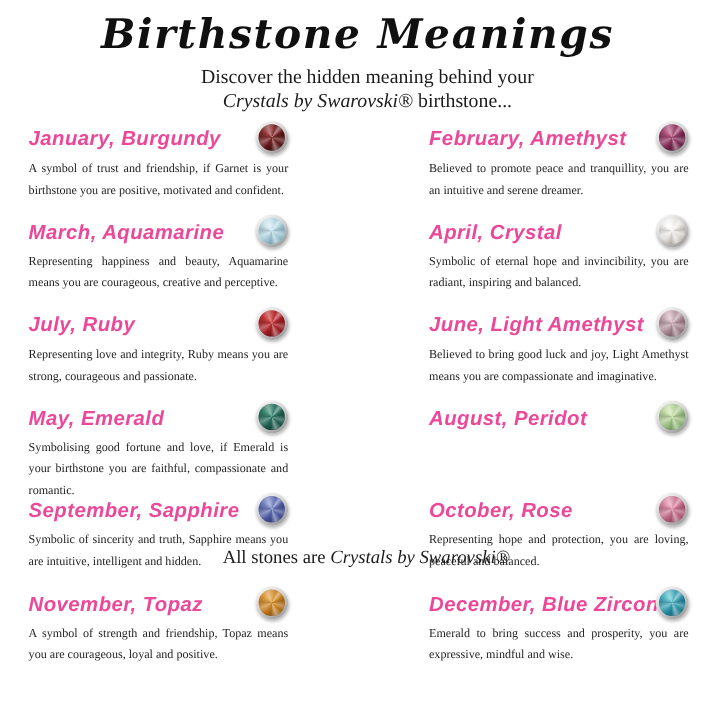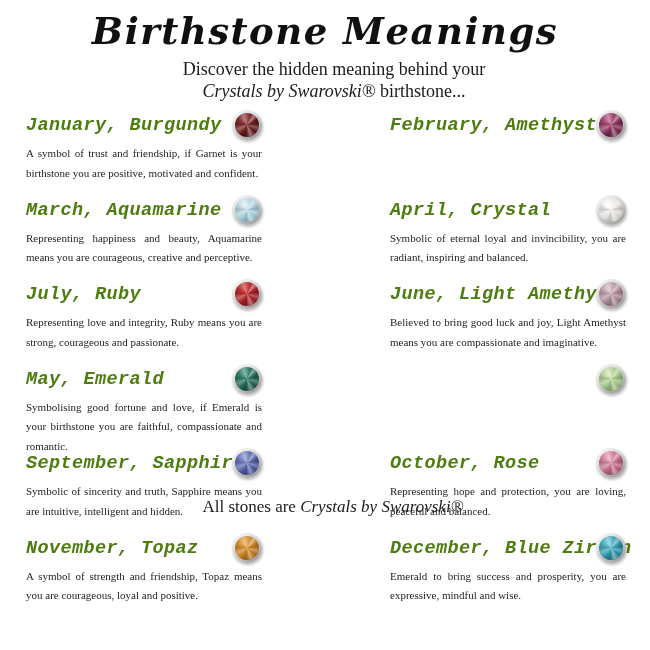--- a/index.html
+++ b/index.html
@@ -26,24 +26,24 @@
     display:grid;
     grid-template-columns:236px 236px;
     column-gap:128px;
     padding:13px 0 0 26px;
   }
   .col { display:flex; flex-direction:column; }
 
   .month { height:84.5px; position:relative; }
   .month-head { position:relative; height:25px; margin-bottom:4px; }
   .month-title {
-    font-family:Liberation Mono, monospace;
+    font-family:Liberation Sans, sans-serif;
     font-style:italic; font-weight:700;
     font-size:18.5px; letter-spacing:0.4px;
-    color:#4d7c0f; white-space:nowrap;
+    color:#ec4899; white-space:nowrap;
   }
   .gem {
     position:absolute; right:0; top:-5px;
     width:30px; height:30px; border-radius:50%;
     background:linear-gradient(145deg,#fdfdfd 0%,#d6d6d6 45%,#8e8e8e 100%);
     box-shadow:1px 2px 3px rgba(0,0,0,0.28);
     display:flex; align-items:center; justify-content:center;
   }
   .stone {
     width:24px; height:24px; border-radius:50%;
@@ -155,44 +155,46 @@
 
     <div class="col">
 
       <section class="month">
         <div class="month-head">
           <span class="month-title">February, Amethyst</span>
           <span class="gem" style="--g-light: #c06088; --g-base: #77264f; --g-dark: #4a1030;">
               <span class="stone"></span>
             </span>
         </div>
+        <p class="month-desc">Believed to promote peace and tranquillity, you are an intuitive and serene dreamer.</p>
       </section>
 
       <section class="month">
         <div class="month-head">
           <span class="month-title">April, Crystal</span>
           <span class="gem" style="--g-light: #ffffff; --g-base: #dcd8d4; --g-dark: #a29e98;">
               <span class="stone"></span>
             </span>
         </div>
-        <p class="month-desc">Symbolic of eternal loyal and invincibility, you are radiant, inspiring and balanced.</p>
+        <p class="month-desc">Symbolic of eternal hope and invincibility, you are radiant, inspiring and balanced.</p>
       </section>
 
       <section class="month">
         <div class="month-head">
           <span class="month-title">June, Light Amethyst</span>
           <span class="gem" style="--g-light: #ddc2ca; --g-base: #a2808c; --g-dark: #6e5360;">
               <span class="stone"></span>
             </span>
         </div>
         <p class="month-desc">Believed to bring good luck and joy, Light Amethyst means you are compassionate and imaginative.</p>
       </section>
 
       <section class="month">
         <div class="month-head">
+          <span class="month-title">August, Peridot</span>
           <span class="gem" style="--g-light: #d8eab8; --g-base: #96bb7e; --g-dark: #648a50;">
               <span class="stone"></span>
             </span>
         </div>
       </section>
 
       <section class="month">
         <div class="month-head">
           <span class="month-title">October, Rose</span>
           <span class="gem" style="--g-light: #eda4bb; --g-base: #b8607e; --g-dark: #7e3a52;">

